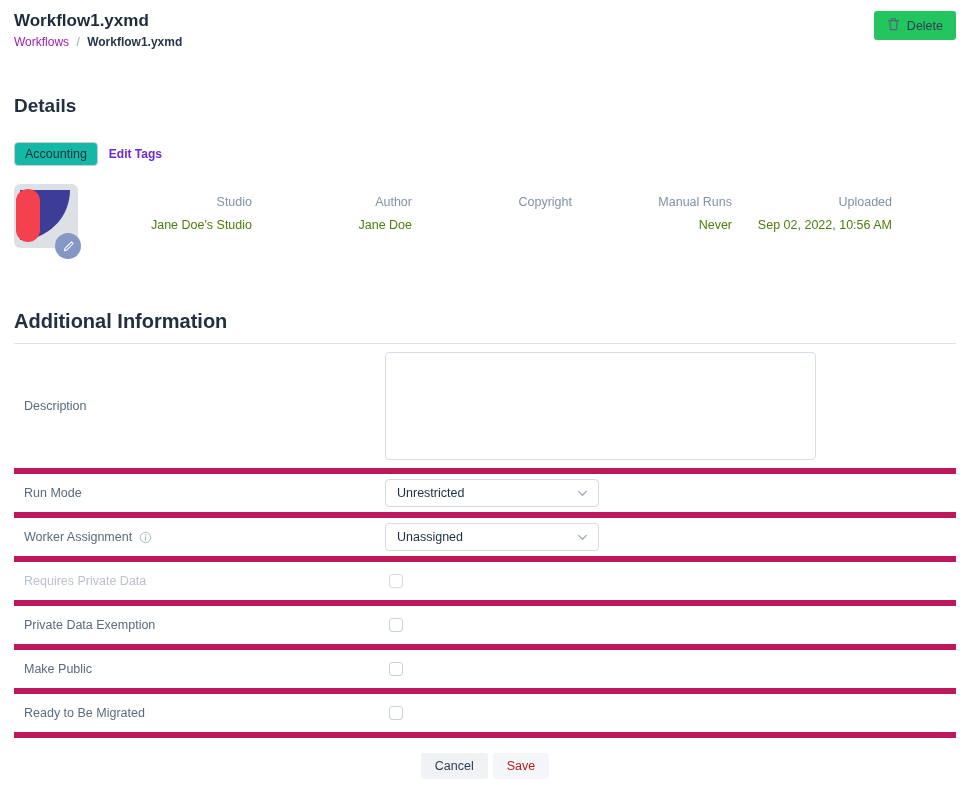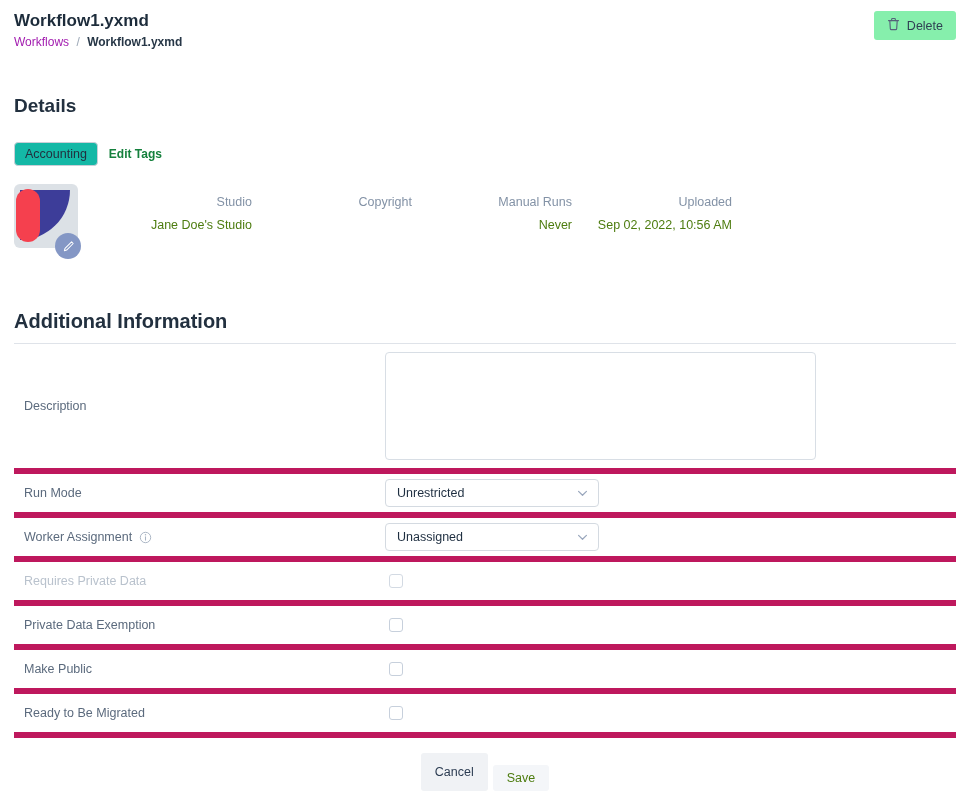--- a/index.html
+++ b/index.html
@@ -13,34 +13,34 @@
 
   
   .topbar { display: flex; justify-content: space-between; align-items: flex-start; }
   h1 { font-size: 17px; line-height: 21px; margin: 0; color: #1d2c3b; font-weight: bold; }
   .breadcrumb { margin-top: 4px; font-size: 12px; }
   .crumb-link { color: #a21caf; text-decoration: none; cursor: pointer; }
   .crumb-sep { color: #9aa6b5; margin: 0 4px; }
   .crumb-current { color: #273747; font-weight: bold; }
   .delete-btn {
     display: flex; align-items: center; gap: 7px;
-    background: #86efac; border: none; border-radius: 3px;
+    background: #22c55e; border: none; border-radius: 3px;
     padding: 6px 13px; font-size: 12.5px; color: #2f3e53;
     font-family: inherit; cursor: pointer; margin-top: 1px;
   }
 
   
   h2 { font-size: 19px; margin: 0; color: #22303f; font-weight: bold; }
   .details-heading { margin-top: 46px; }
   .tag-row { margin-top: 24px; display: flex; align-items: center; gap: 11px; height: 25px; }
   .tag-chip {
     border: 1px solid #c9cfd7; border-radius: 4px; background: #14b8a6;
     padding: 4px 10px; font-size: 12.5px; color: #22303f;
   }
-  .edit-tags { color: #15803d; font-size: 12px; font-weight: bold; cursor: pointer; text-decoration: none; }
+  .edit-tags { color: #6d28d9; font-size: 12px; font-weight: bold; cursor: pointer; text-decoration: none; }
 
   .info-row { margin-top: 18px; display: flex; text-align: right; }
   .wf-icon-wrap { position: relative; width: 64px; height: 64px; margin-right: 14px; flex: 0 0 auto; }
   .wf-icon-wrap svg.tile { display: block; }
   .edit-badge {
     position: absolute; right: -3px; bottom: -11px;
     width: 26px; height: 26px; border-radius: 50%;
     background: #8497c5; border: none; padding: 0;
     display: flex; align-items: center; justify-content: center; cursor: pointer;
   }
@@ -79,21 +79,21 @@
   .checkbox.disabled { cursor: default; border-color: #d3dae3; }
   .info-i { display: inline-flex; }
 
   
   .actions { margin-top: 15px; display: flex; gap: 5px; padding-bottom: 11px; justify-content: center; }
   .btn-cancel, .btn-save {
     border: none; border-radius: 3px; padding: 6px 14px; font-size: 12.5px;
     font-family: inherit;
   }
   .btn-cancel { background: #f0f2f5; color: #2c3c52; cursor: pointer; }
-  .btn-save { background: #f4f6f9; color: #4d7c0f; cursor: default; margin-top: 12px; }
+  .btn-save { background: #f4f6f9; color: #b91c1c; cursor: default; }
 </style>
 </head>
 <body>
 
 <div class="page">
 
   <header class="topbar">
     <div>
       <h1>Workflow1.yxmd</h1>
       <nav class="breadcrumb">
@@ -134,20 +134,24 @@
             <path d="M11.3 3.1 l1.7 1.7 -7 7 -2.4 .7 .7 -2.4 z" fill="none" stroke="#ffffff" stroke-width="1.1" stroke-linejoin="round"></path>
           </svg>
         </button>
       </div>
 
       <div class="field">
         <div class="field-label">Studio</div>
         <div class="field-value">Jane Doe's Studio</div>
       </div>
       <div class="field">
+        <div class="field-label">Author</div>
+        <div class="field-value">Jane Doe</div>
+      </div>
+      <div class="field">
         <div class="field-label">Copyright</div>
         <div class="field-value"></div>
       </div>
       <div class="field">
         <div class="field-label">Manual Runs</div>
         <div class="field-value">Never</div>
       </div>
       <div class="field">
         <div class="field-label">Uploaded</div>
         <div class="field-value">Sep 02, 2022, 10:56 AM</div>

